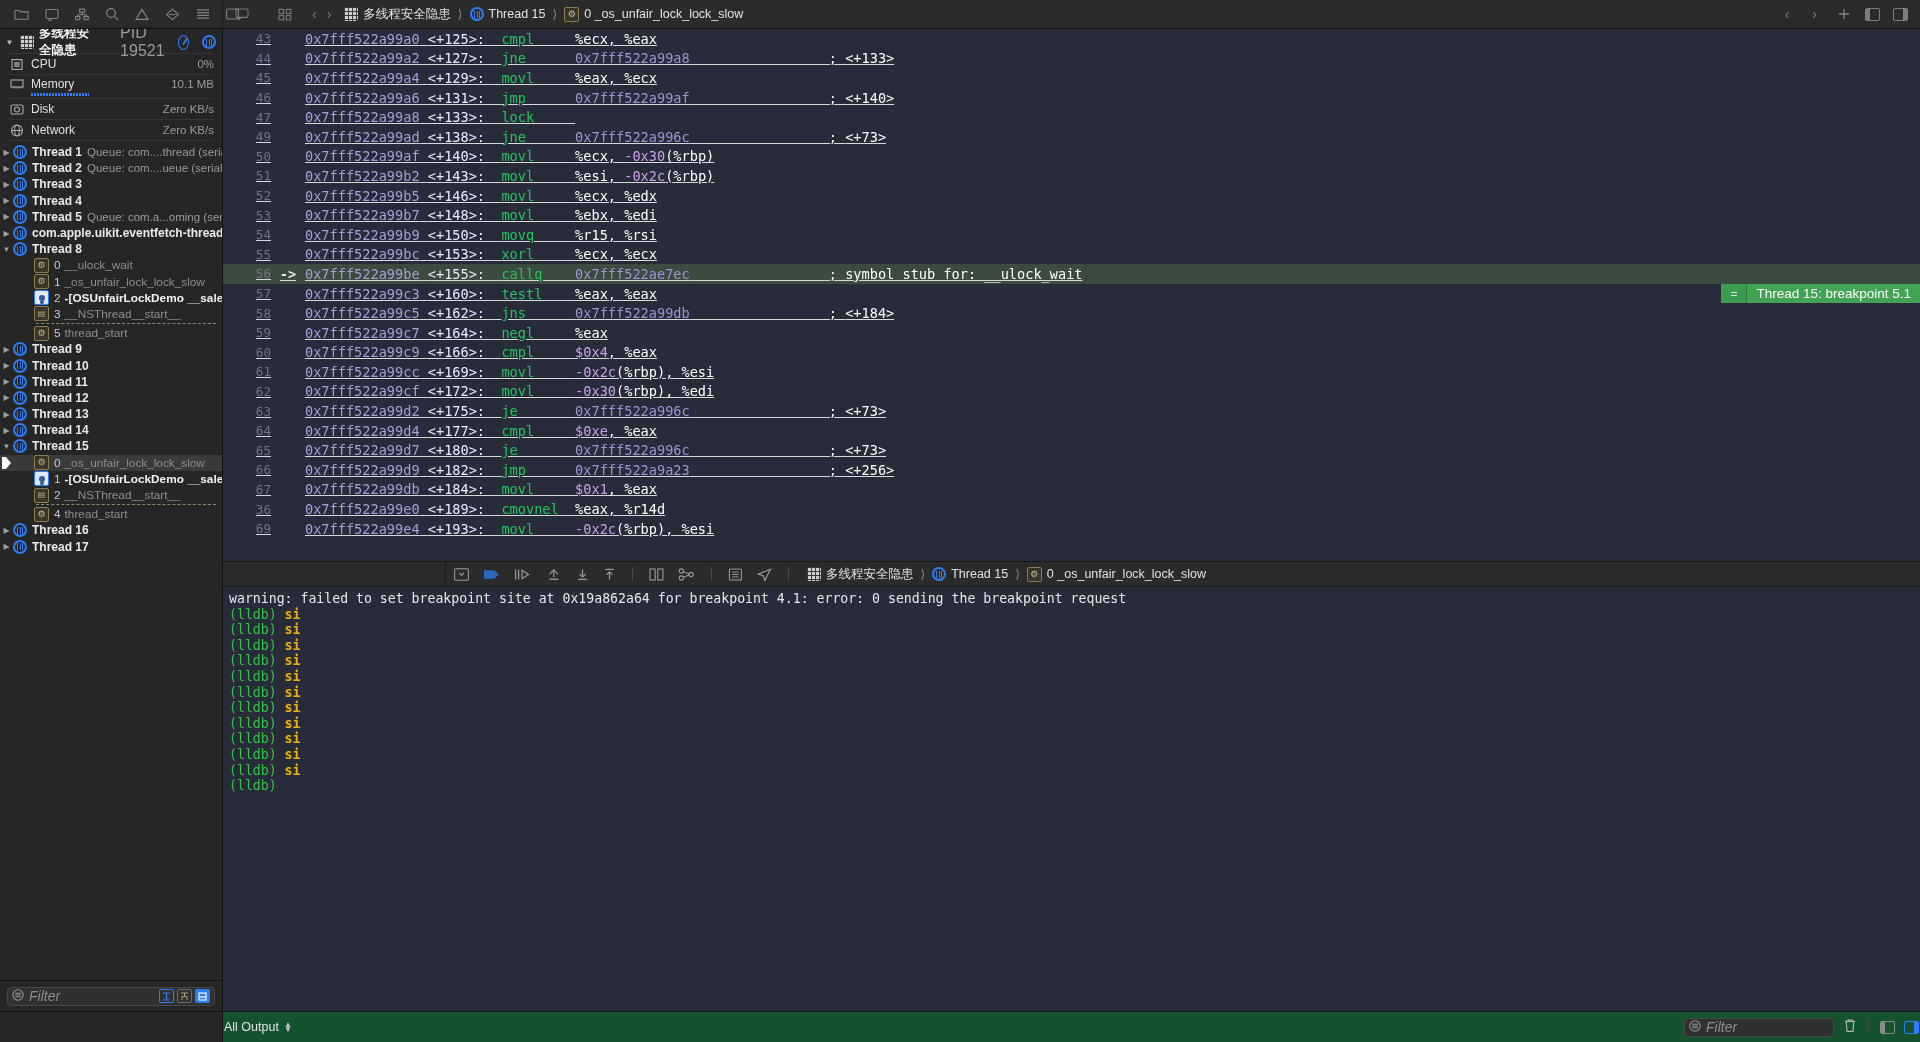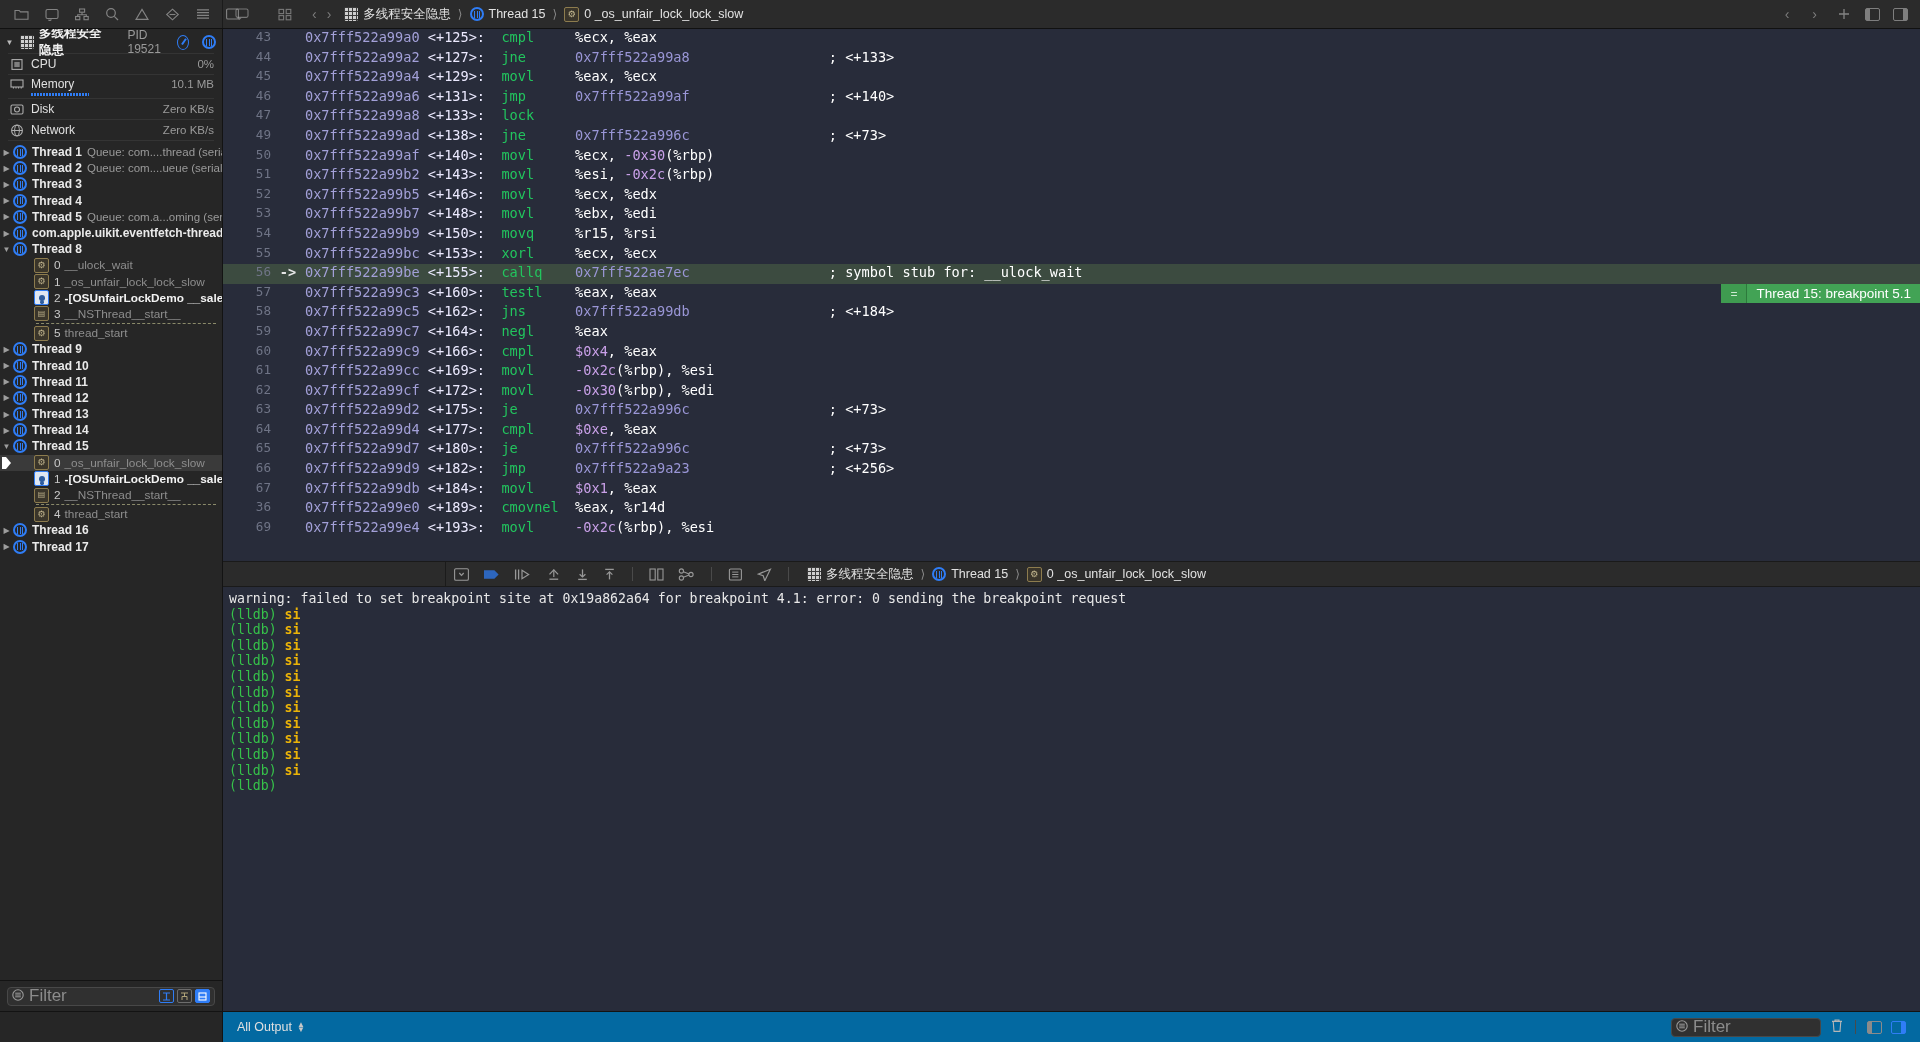--- a/index.html
+++ b/index.html
@@ -44,21 +44,21 @@
 
   
   .nav{width:222px;min-width:222px;background:#262626;display:flex;flex-direction:column;
        border-right:1px solid #131313;}
   .navscroll{flex:1;overflow:hidden;padding-top:2px;}
 
   .gaugerow{display:flex;align-items:center;height:16px;padding:0 8px 0 10px;font-size:11.5px;}
   .procrow{display:flex;align-items:center;height:22px;padding:0 6px 0 4px;gap:5px;}
   .disc{width:11px;text-align:center;color:#b9b9b9;font-size:8px;flex:0 0 auto;user-select:none;}
   .procname{font-weight:bold;font-size:12.5px;color:#f2f2f2;}
-  .procpid{color:#9a9a9a;font-size:12px;margin-left:15px;}
+  .procpid{color:#9a9a9a;font-size:16px;margin-left:15px;}
   .pauseicon{width:15px;height:15px;border-radius:50%;border:1.6px solid #2f7df6;
              box-sizing:border-box;margin-left:auto;position:relative;}
   .pauseicon::after{content:"";position:absolute;left:5.5px;top:2.8px;width:1.6px;height:7px;
              background:#2f7df6;transform:rotate(35deg);}
   .gaugeicon{width:14px;height:13px;margin-right:7px;flex:0 0 auto;opacity:.85;}
   .gaugelabel{color:#e0e0e0;font-size:12px;}
   .gaugeval{margin-left:auto;color:#9b9b9b;font-size:11.5px;}
   .gsep{height:1px;background:#343434;margin:0 8px;}
   .membar{height:3px;margin:1px 0 2px 31px;width:58px;
           background:repeating-linear-gradient(90deg,#2f7df6 0 2px,#262626 2px 3px);}
@@ -84,21 +84,21 @@
   .nsicon{width:13px;height:13px;border:1px solid #8d7c4e;background:#3a352a;border-radius:2px;
            display:inline-flex;align-items:center;justify-content:center;flex:0 0 auto;
            color:#c0b48d;font-size:8px;line-height:1;}
   .dashsep{border-top:1px dashed #8a8a6a;margin:1px 6px 1px 36px;height:0;}
   .curmark{position:absolute;left:1px;width:10px;height:14px;}
 
   
   .right{flex:1;display:flex;flex-direction:column;min-width:0;background:#282c3a;}
   .code{flex:0 0 auto;height:532px;background:#282c3a;overflow:hidden;position:relative;
         font-family:"DejaVu Sans Mono","Liberation Mono",monospace;font-size:13.6px;}
-  .cline{display:flex;height:19.6px;white-space:pre;}
+  .cline{display:flex;align-items:center;height:19.6px;white-space:pre;text-decoration:underline;}
   .cline.hl{background:#3c4b40;}
   .ln{width:48px;text-align:right;color:#6f7486;flex:0 0 auto;font-size:12.6px;}
   .arr{width:34px;text-align:center;color:#e6e6e6;flex:0 0 auto;font-weight:bold;}
   .addr{color:#a3a0d8;}
   .off{color:#eceaff;}
   .mn{color:#22c55e;}
   .opr{color:#ffffff;}
   .opr .num{color:#c9a0e8;}
   .tgt{color:#9a96d6;}
   .cmt{color:#ffffff;}
@@ -127,27 +127,27 @@
   .cmd{color:#eab308;font-weight:bold;}
   .warn{color:#e8e8e8;}
 
   
   .statusbar{height:30px;min-height:30px;display:flex;align-items:center;background:#262626;
              border-top:1px solid #131313;}
   .sb-left{width:222px;min-width:222px;height:100%;display:flex;align-items:center;
            padding:0 7px;box-sizing:border-box;}
   .filterbox{flex:1;height:19px;background:#303030;border:1px solid #484848;border-radius:4px;
              display:flex;align-items:center;padding:0 4px;box-sizing:border-box;gap:5px;}
-  .filterbox .ph{color:#8c8c8c;font-size:17px;}
+  .filterbox .ph{color:#8c8c8c;font-size:14px;font-style:italic;}
   .fbtns{display:flex;align-items:center;gap:3px;margin-left:auto;}
   .fbtn{width:15px;height:14px;border:1px solid #6d6d6d;border-radius:2px;box-sizing:border-box;
         display:flex;align-items:center;justify-content:center;}
   .fbtn.on{background:#2f7df6;border-color:#2f7df6;}
-  .sb-right{flex:1;height:100%;display:flex;align-items:center;background:#0369a1;
-            border-left:1px solid #131313;padding:0 14px;box-sizing:border-box;}
+  .sb-right{flex:1;height:100%;display:flex;align-items:center;background:#14532d;
+            border-left:1px solid #131313;padding:0 1px;box-sizing:border-box;}
   .alloutput{color:#e0e0e0;font-size:12.5px;display:flex;align-items:center;gap:5px;}
   .stepper{display:flex;flex-direction:column;line-height:5px;font-size:8px;color:#c8c8c8;}
   .sb-r-right{margin-left:auto;display:flex;align-items:center;gap:9px;}
   .filterbox.small{width:150px;flex:0 0 150px;}
   .paneicon{width:15px;height:13px;border:1px solid #8b8b8b;border-radius:2px;box-sizing:border-box;
             display:flex;}
   .paneicon.on{border-color:#2f7df6;}
   .paneicon i{display:block;width:4px;background:#8b8b8b;}
   .paneicon.on i{background:#2f7df6;}
   .paneicon.rt{justify-content:flex-end;}

